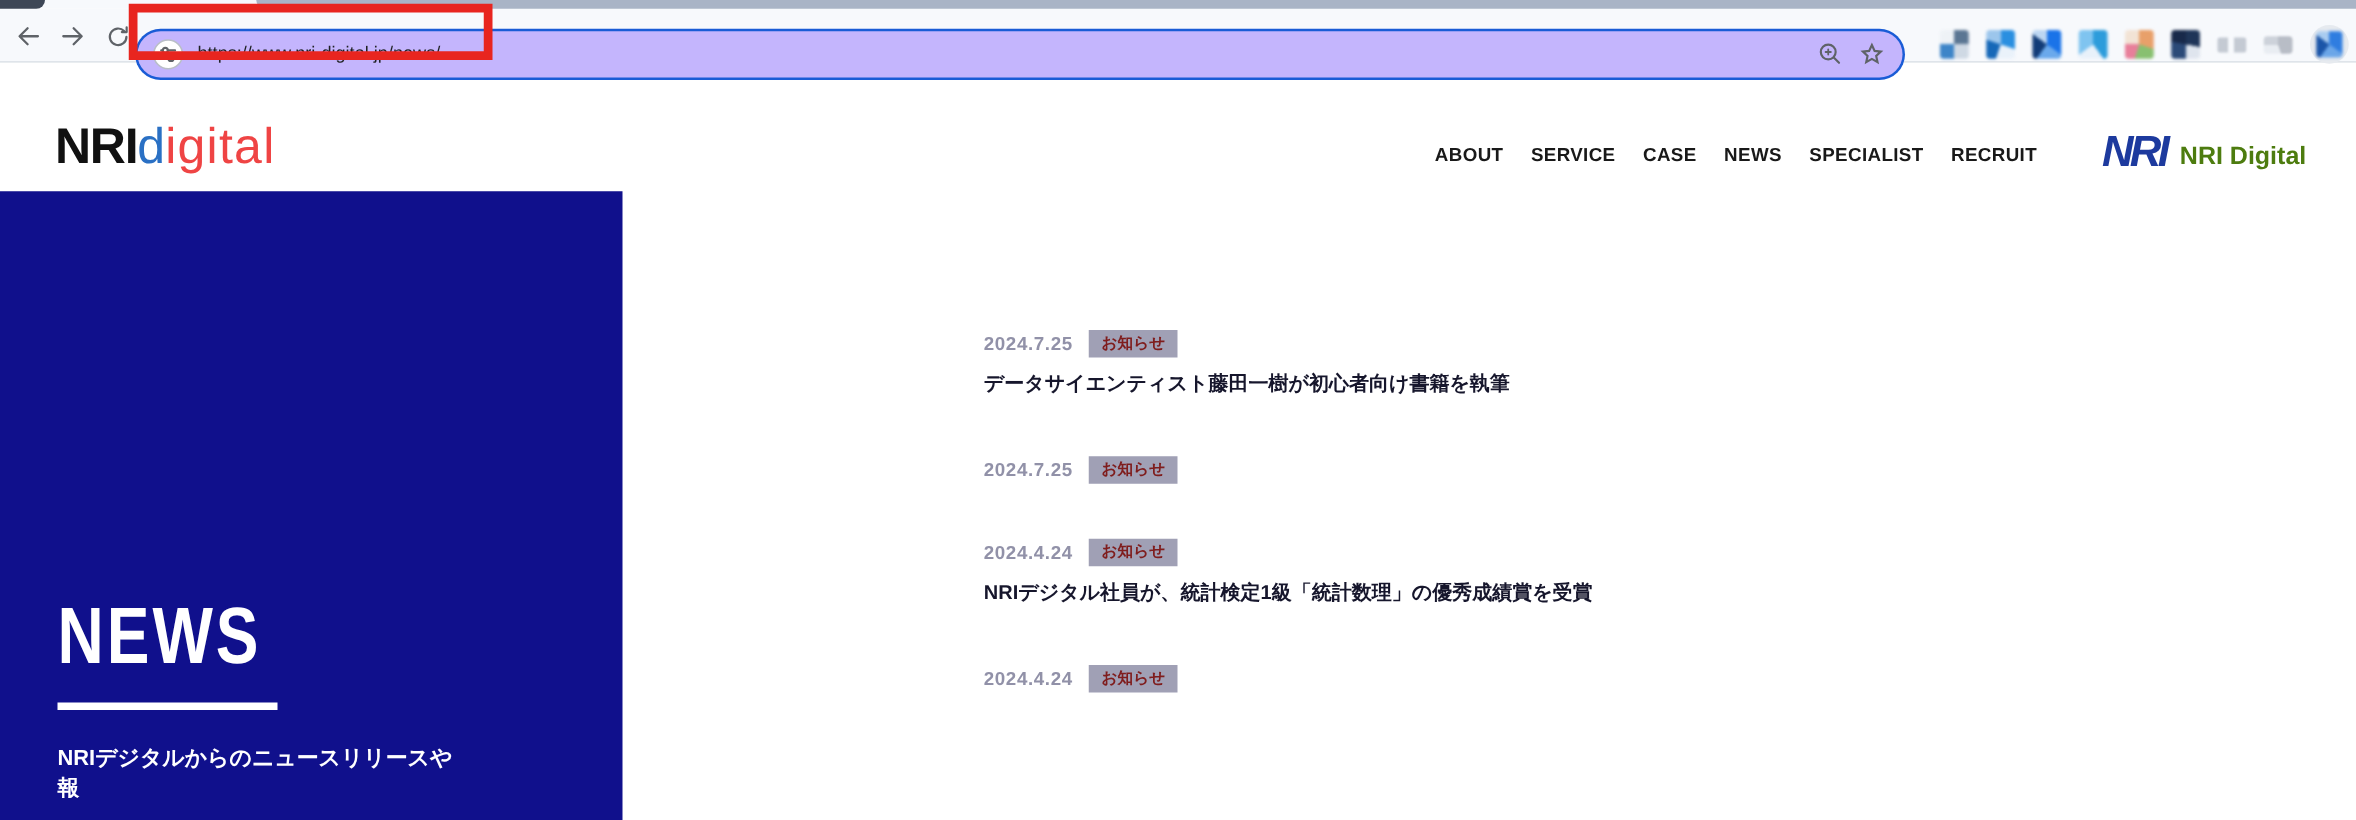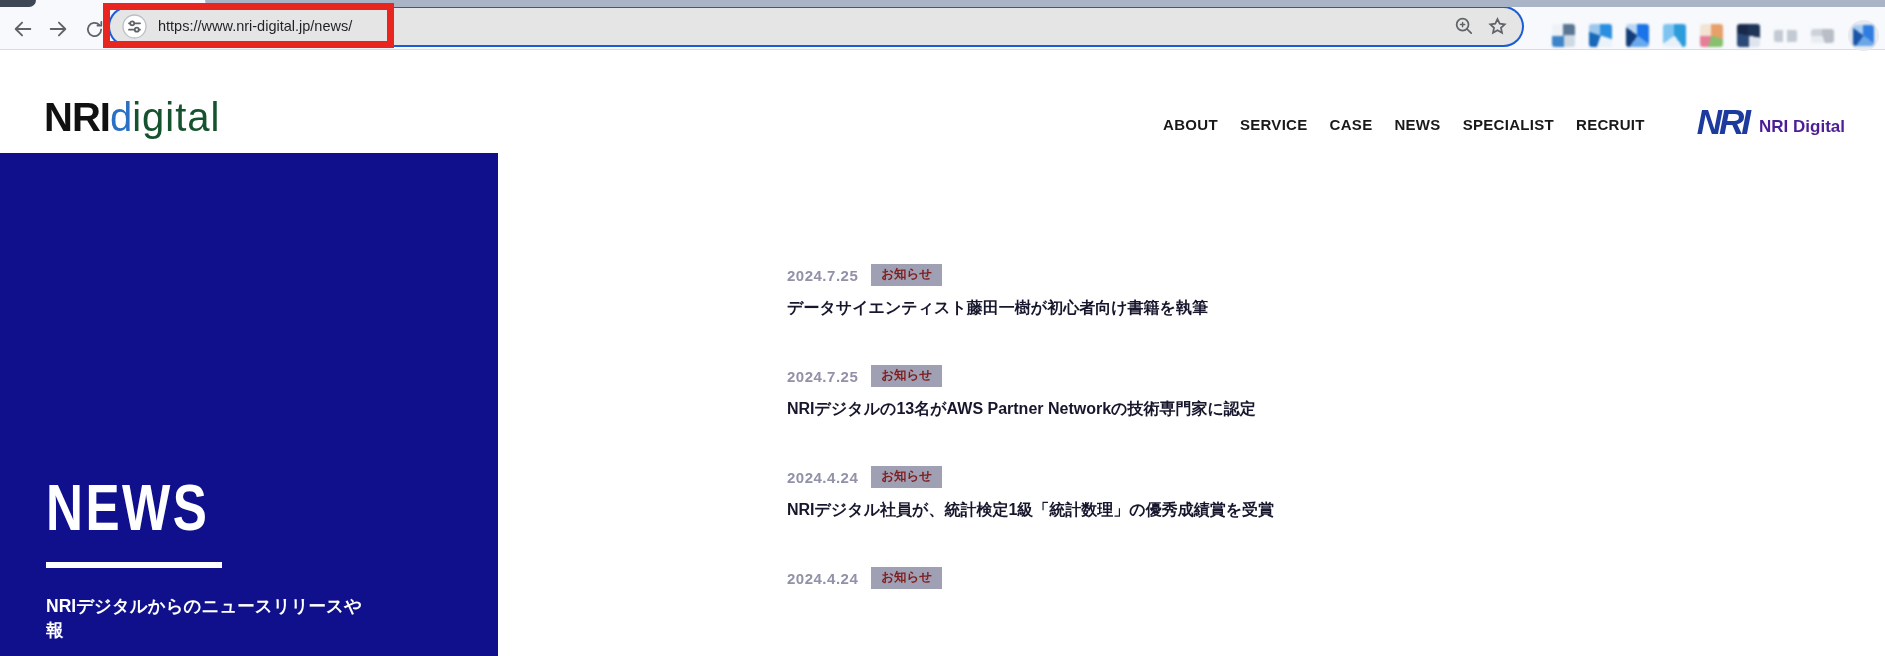--- a/index.html
+++ b/index.html
@@ -12,22 +12,22 @@
   
   .tabstrip { position:absolute; left:0; top:0; width:1885px; height:7px; background:#f7f9fc; z-index:20; }
   .tab-dark-corner { position:absolute; left:0; top:0; width:36px; height:7px; background:#3e4756; border-radius:0 0 7px 0; }
   .tabstrip-band { position:absolute; left:205px; right:0; top:0; height:7px; background:#a9b4c6; border-bottom-left-radius:7px; }
 
   .toolbar { position:absolute; left:0; top:7px; width:1885px; height:43px;
     background:var(--toolbar_bg,#f7f9fc); border-bottom:1px solid #d7dde4; z-index:10; }
   .navbtn { position:absolute; top:9px; width:26px; height:26px; display:flex; align-items:center; justify-content:center; border-radius:50%; }
   .navbtn svg { stroke:var(--icon_gray,#5f6368); fill:none; stroke-width:2; stroke-linecap:round; stroke-linejoin:round; }
 
-  .urlbar { position:absolute; left:110px; top:1px; width:1412px; height:37px;
-    background:#e5e5e5; border-radius:19px; box-shadow:0 0 0 2px var(--accent_blue,#1a5cd6);
+  .urlbar { position:absolute; left:110px; top:18px; width:1412px; height:37px;
+    background:#c4b5fd; border-radius:19px; box-shadow:0 0 0 2px var(--accent_blue,#1a5cd6);
     display:flex; align-items:center; }
   .site-settings { position:absolute; left:11px; top:5px; width:27px; height:27px; }
   .url-text { position:absolute; left:48px; top:0; height:37px; line-height:37px;
     font-size:14.5px; color:#1f2124; white-space:nowrap; }
   .bar-right-icon { position:absolute; top:7px; width:23px; height:23px; }
   .bar-right-icon svg { stroke:var(--icon_gray,#5f6368); fill:none; stroke-width:1.8; stroke-linecap:round; }
   .zoom-icon { right:46px; }
   .star-icon { right:13px; }
 
   .annotation-rect { position:absolute; left:103px; top:3px; width:291px; height:45px;
@@ -46,28 +46,28 @@
   .avatar { width:31px; height:31px; border-radius:50%; background:#e6eaef; display:flex; align-items:center; justify-content:center; }
   .avatar .blob { width:21px; height:21px; filter:blur(1.2px); border-radius:3px;
     background:conic-gradient(#2f7de0 0 35%, #6ba6e8 0 60%, #1b55a8 0 85%, #a9ccf0 0); }
 
   
   .site-header { position:absolute; left:0; top:50px; width:1885px; height:103px; background:#fff;
     display:flex; align-items:flex-end; padding:0 40px 16px 44px; }
   .site-logo { font-size:40px; line-height:1; letter-spacing:0; white-space:nowrap; }
   .site-logo .lg-bold { font-weight:700; color:#111; letter-spacing:-1px; }
   .site-logo .lg-d { font-weight:400; color:var(--logo_blue,#2a70c4); }
-  .site-logo .lg-rest { font-weight:400; color:#14532d; letter-spacing:1px; }
+  .site-logo .lg-rest { font-weight:400; color:#ef4444; letter-spacing:1px; }
   .header-right { margin-left:auto; display:flex; align-items:flex-end; gap:38px; }
   .main-nav { display:flex; align-items:flex-end; gap:22px; padding-bottom:4px; }
   .nav-item { font-size:15px; font-weight:700; color:#191919; letter-spacing:0.3px; cursor:pointer; white-space:nowrap; }
   .brand { display:flex; align-items:flex-end; gap:11px; margin-left:14px; }
   .brand-mark { font-size:35px; line-height:0.85; font-weight:800; font-style:italic;
     color:var(--nri_mark_blue,#1d3a9e); letter-spacing:-3px; }
-  .brand-label { font-size:17px; font-weight:700; color:#4c1d95; white-space:nowrap; }
+  .brand-label { font-size:20px; font-weight:700; color:#4d7c0f; white-space:nowrap; }
 
   
   .panel { position:absolute; left:0; top:153px; width:498px; height:503px;
     background:var(--panel_navy,#10108c); }
   .panel-title { position:absolute; left:46px; top:323px; color:#fff; font-size:64px; font-weight:700;
     line-height:1; letter-spacing:3px; transform:scaleX(0.8); transform-origin:left center; white-space:nowrap; }
   .panel-underline { position:absolute; left:46px; top:409px; width:176px; height:6px; background:#fff; }
   .panel-desc { position:absolute; left:46px; top:441px; color:#fff; font-size:17.5px; font-weight:700; line-height:24px; }
   .panel-desc span { display:block; white-space:nowrap; }
 
@@ -186,21 +186,20 @@
       <span class="news-badge">お知らせ</span>
     </div>
     <div class="news-title">データサイエンティスト藤田一樹が初心者向け書籍を執筆</div>
   </div>
 
   <div class="news-item">
     <div class="news-meta">
       <span class="news-date">2024.7.25</span>
       <span class="news-badge">お知らせ</span>
     </div>
-    <div class="news-title">NRIデジタルの13名がAWS Partner Networkの技術専門家に認定</div>
   </div>
 
   <div class="news-item">
     <div class="news-meta">
       <span class="news-date">2024.4.24</span>
       <span class="news-badge">お知らせ</span>
     </div>
     <div class="news-title">NRIデジタル社員が、統計検定1級「統計数理」の優秀成績賞を受賞</div>
   </div>
 

